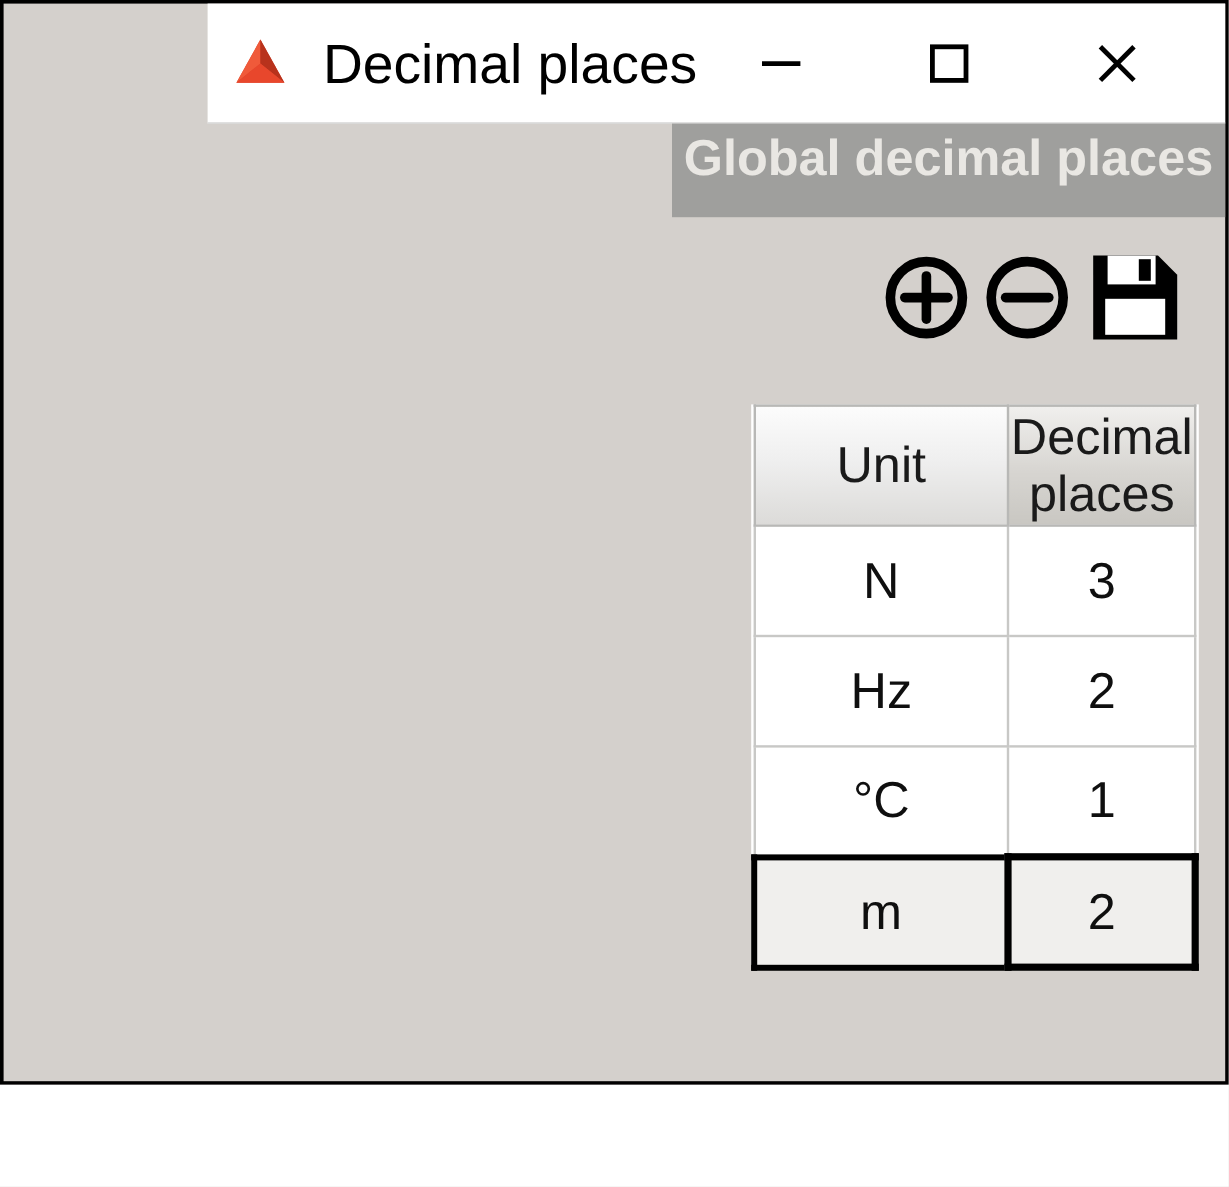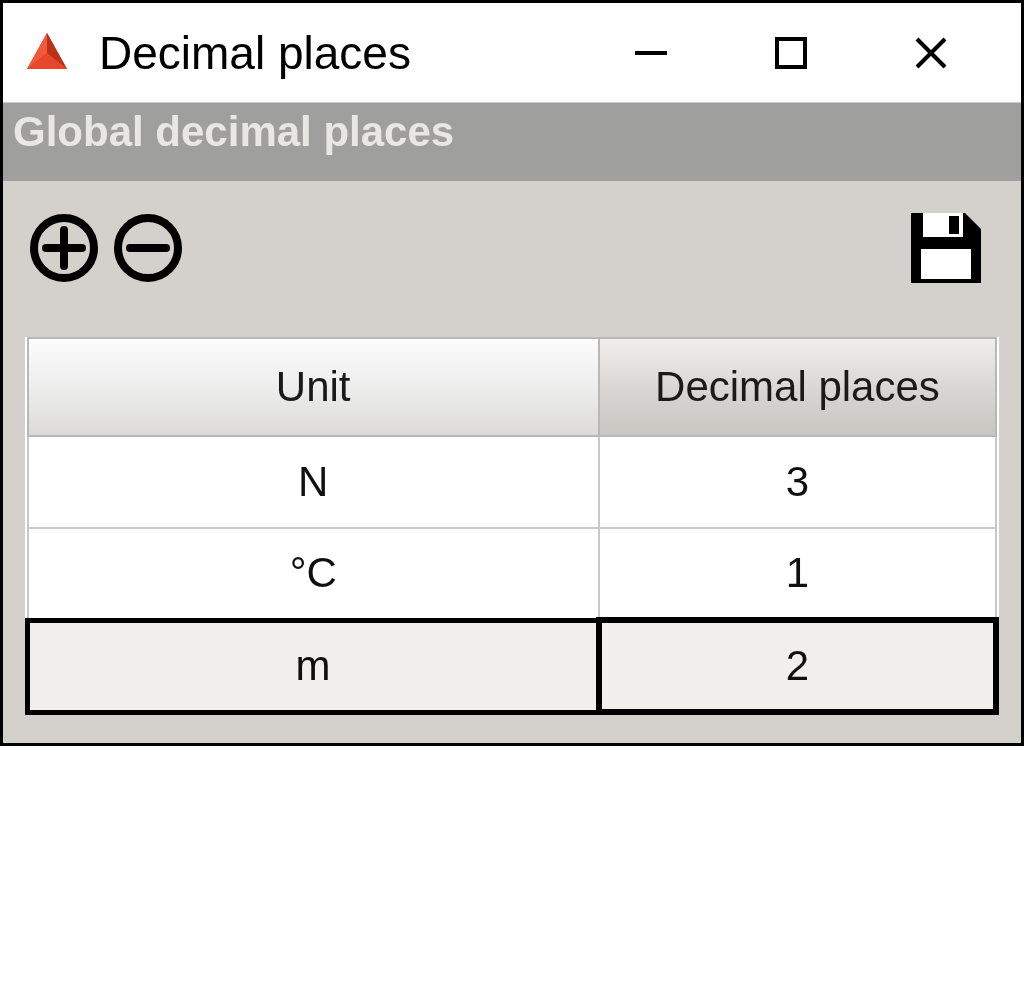--- a/index.html
+++ b/index.html
@@ -6,25 +6,26 @@
     box-sizing: border-box;
   }
   body {
     margin: 0;
     padding: 0;
     font-family: "Segoe UI", Tahoma, Arial, sans-serif;
     background: #fff;
   }
   .window {
     width: 1024px;
-    height: 746px;
+    height: 904px;
     border: 3px solid #000;
     background: #d4d0cc;
     display: flex;
     flex-direction: column;
+    align-items: flex-end;
   }
   .titlebar {
     height: 100px;
     background: #ffffff;
     display: flex;
     align-items: center;
     padding: 0 20px;
     border-bottom: 1px solid #ccc;
   }
   .titlebar .app-icon {
@@ -219,20 +220,24 @@
           <th>Unit</th>
           <th class="sel">Decimal places</th>
         </tr>
       </thead>
       <tbody>
         <tr>
           <td>N</td>
           <td>3</td>
         </tr>
         <tr>
+          <td>Hz</td>
+          <td>2</td>
+        </tr>
+        <tr>
           <td>°C</td>
           <td>1</td>
         </tr>
         <tr class="selected">
           <td>m</td>
           <td class="active-cell">2</td>
         </tr>
       </tbody>
     </table>
   </div>

